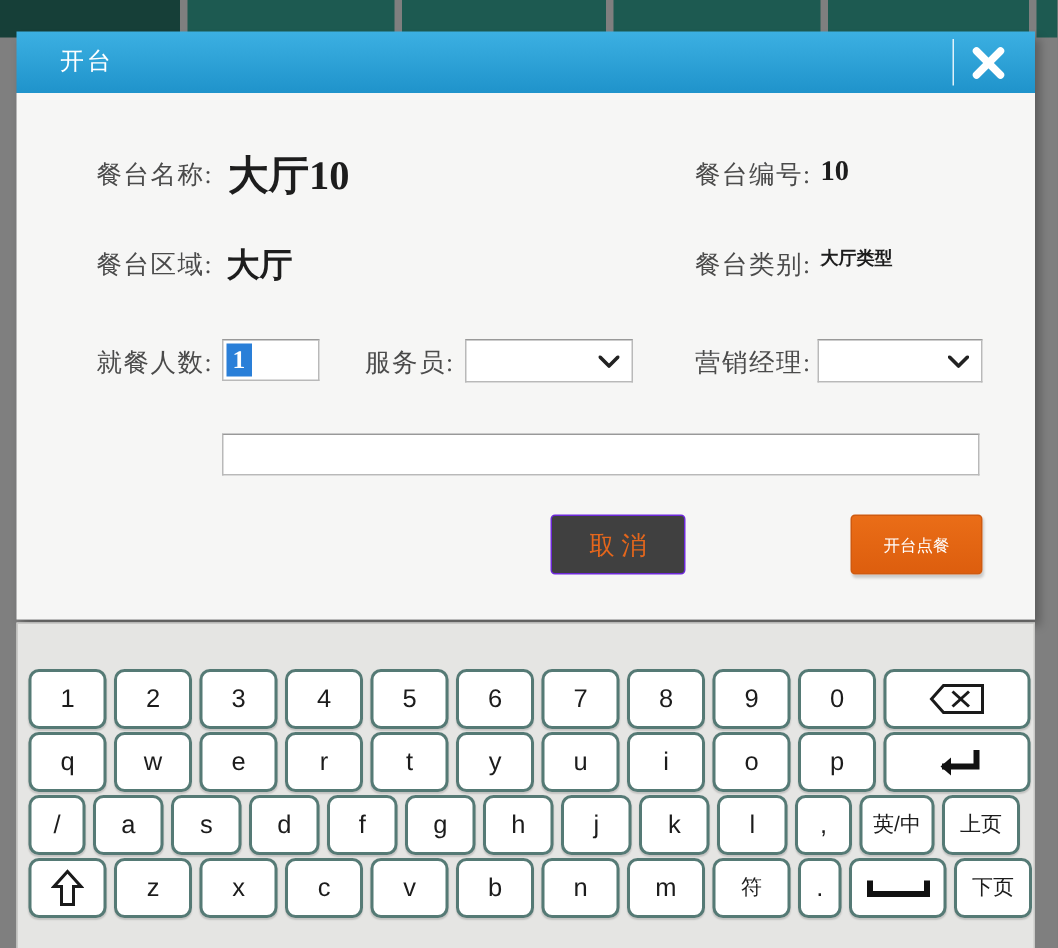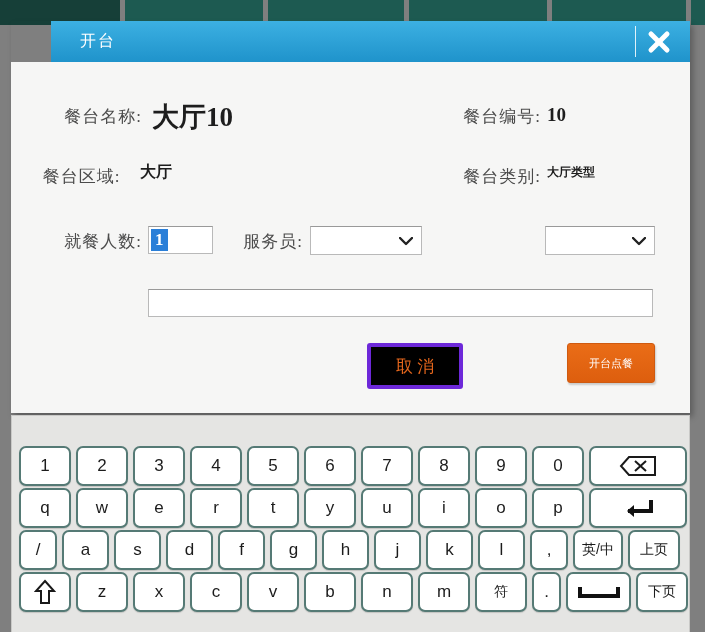--- a/index.html
+++ b/index.html
@@ -8,57 +8,57 @@
   
   .tiles{position:absolute;top:0;left:0;width:710px;height:25px;display:flex;gap:5px;}
   .tile{height:25px;background:#1d5a51;}
   .tile.dark{background:#163f38;}
   .t1{width:121px}.t2{width:139px}.t3{width:137px}.t4{width:139px}.t5{width:135px}.t6{width:19px}
 
   
   .dialog{position:absolute;left:11px;top:21px;width:679px;height:392px;
           box-shadow:3px 4px 6px rgba(0,0,0,.28);}
   .titlebar{position:relative;height:41px;background:linear-gradient(#3cb0e2,#1f93cb);
-            display:flex;align-items:center;color:#fff;font-size:16px;letter-spacing:2px;margin-left:40px;}
+            display:flex;align-items:center;color:#fff;font-size:16px;letter-spacing:2px;}
   .titlebar .ttl{margin-left:29px;}
   .close-btn{position:absolute;right:8px;top:5px;width:46px;height:31px;
              border-left:1px solid rgba(255,255,255,.85);
              display:flex;align-items:center;justify-content:center;cursor:pointer;}
   .dlg-body{position:relative;height:351px;background:#f6f6f5;}
 
   .lbl{position:absolute;font-size:17px;color:#4b4b4b;letter-spacing:1px;text-align:right;}
   .val{position:absolute;color:#1d1d1d;font-weight:bold;}
   .v-name{left:141px;top:37px;font-size:27px;}
   .v-no{left:536px;top:42px;font-size:19px;}
-  .v-area{left:129px;top:100px;font-size:16px;}
+  .v-area{left:140px;top:100px;font-size:22px;}
   .v-type{left:536px;top:102px;font-size:12px;}
   .l-name{left:10px;width:121px;top:43px;}
   .l-no{left:432px;width:98px;top:43px;}
-  .l-area{left:10px;width:121px;top:103px;text-align:center;}
+  .l-area{left:10px;width:121px;top:103px;}
   .l-type{left:432px;width:98px;top:103px;}
   .l-diners{left:10px;width:121px;top:168px;text-align:right;}
   .l-waiter{left:210px;width:82px;top:168px;}
   .l-manager{left:432px;width:98px;top:168px;}
   .l-remark{left:10px;width:121px;top:231px;}
 
   .tbox{position:absolute;background:#fff;border:1px solid #b9b9b9;border-top-color:#999;
         height:26px;display:flex;align-items:center;font-size:17px;}
   .in-diners{left:137px;top:164px;width:63px;}
   .in-diners .sel{background:#2a7fd8;color:#fff;font-weight:bold;padding:1px 4px;margin-left:2px;line-height:20px;}
   .in-remark{left:137px;top:227px;width:503px;}
   .selbox{position:absolute;background:#fff;border:1px solid #b9b9b9;border-top-color:#999;
           height:27px;display:flex;align-items:center;cursor:pointer;}
   .sel-waiter{left:299px;top:164px;width:110px;}
   .sel-manager{left:534px;top:164px;width:108px;}
   .selbox svg{position:absolute;right:8px;top:10px;}
 
   .btn{position:absolute;top:281px;height:38px;border-radius:3px;display:flex;
        align-items:center;justify-content:center;font-size:17px;cursor:pointer;
        font-family:"Liberation Serif","DejaVu Serif",serif;}
-  .btn-cancel{left:356px;width:88px;background:#000000;border:4px solid #6d28d9;color:#e4661c;}
+  .btn-cancel{left:356px;width:88px;background:#404040;border:1px solid #6d28d9;color:#e4661c;}
   .btn-open{left:456px;width:86px;background:linear-gradient(#f6a06b,#ee7c38);
             border:1px solid #eb9a68;color:#fff;box-shadow:1px 2px 2px rgba(0,0,0,.18);}
   .btn-order{left:556px;width:86px;background:linear-gradient(#ea6d17,#dd5e0e);
              border:1px solid #cf5a10;color:#fff;font-size:11px;box-shadow:1px 2px 2px rgba(0,0,0,.18);}
 
   
   .keyboard{position:absolute;left:11px;top:415px;width:677px;height:195px;
             background:#e5e5e3;border:1px solid #c9c9c7;padding-top:30px;box-sizing:content-box;}
   .krow{display:flex;gap:5px;margin:0 0 2px 7px;}
   .key{width:52px;height:40px;background:#fff;border:2px solid #557a75;border-radius:7px;
@@ -111,20 +111,21 @@
       </div>
 
       <div class="lbl l-waiter">服务员:</div>
       <div class="selbox sel-waiter">
         <span></span>
         <svg width="14" height="9" viewBox="0 0 14 9">
           <polyline points="1,1 7,7 13,1" fill="none" stroke="#222" stroke-width="2.4" stroke-linecap="round" stroke-linejoin="round"></polyline>
         </svg>
       </div>
 
+      <div class="lbl l-manager">营销经理:</div>
       <div class="selbox sel-manager">
         <span></span>
         <svg width="14" height="9" viewBox="0 0 14 9">
           <polyline points="1,1 7,7 13,1" fill="none" stroke="#222" stroke-width="2.4" stroke-linecap="round" stroke-linejoin="round"></polyline>
         </svg>
       </div>
 
       <div class="tbox in-remark">
         <span></span>
       </div>

